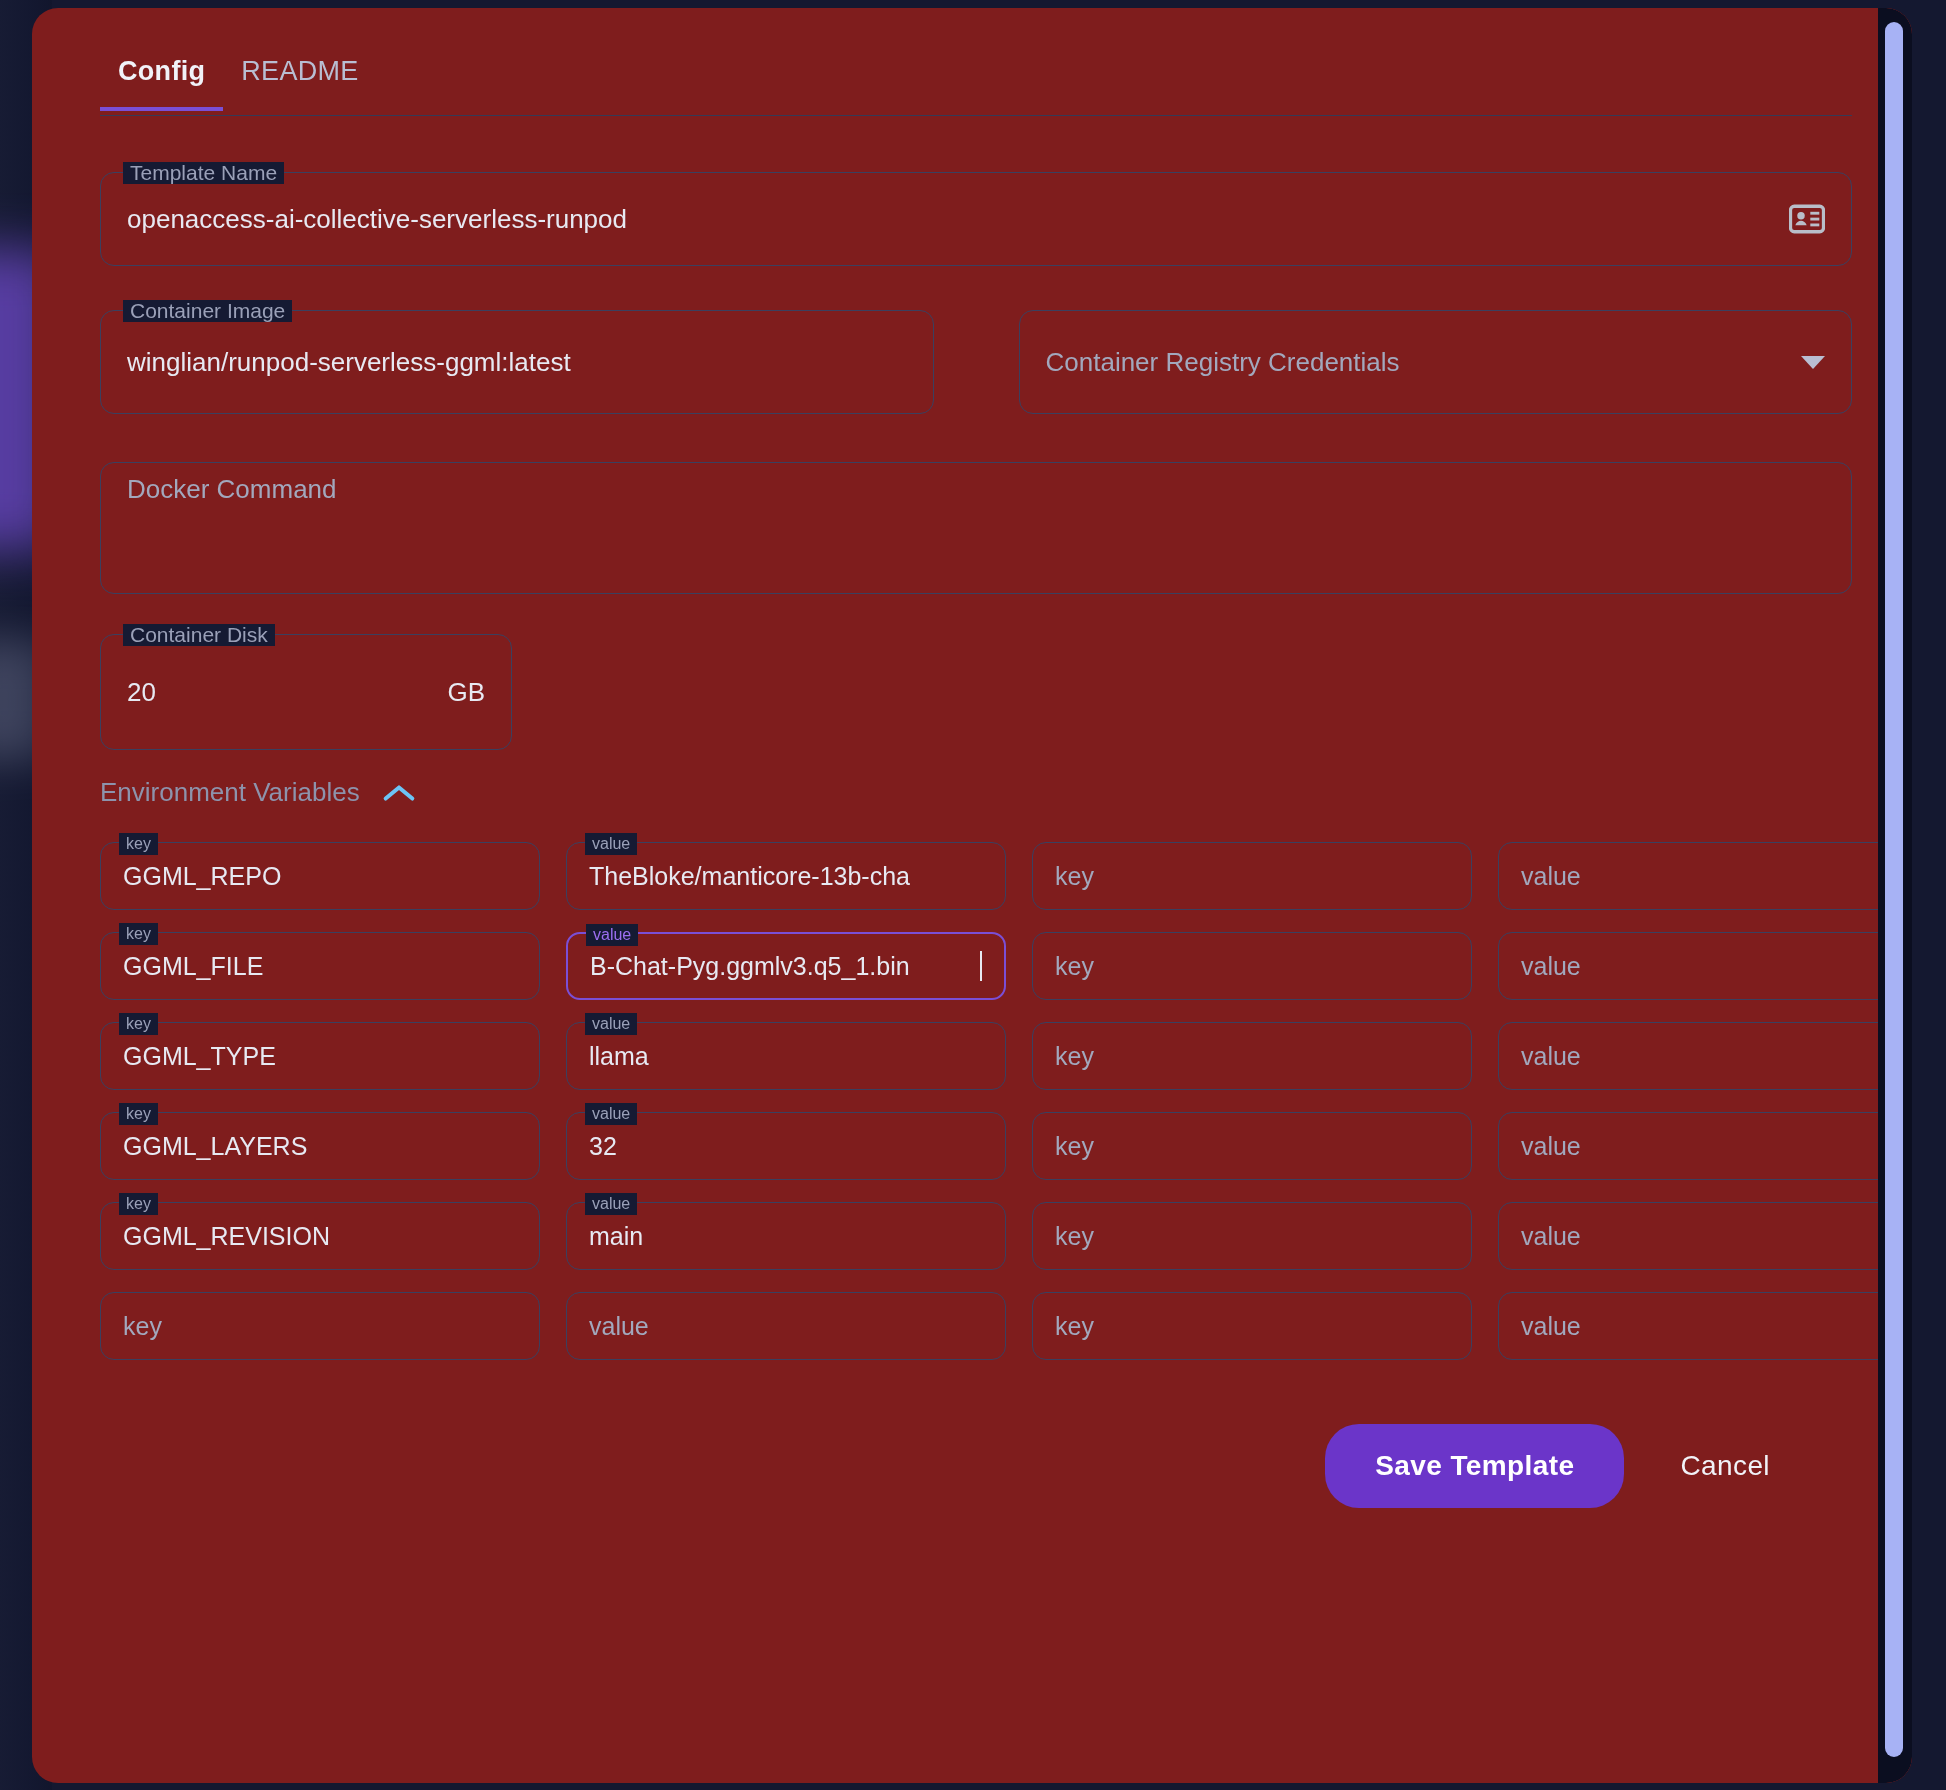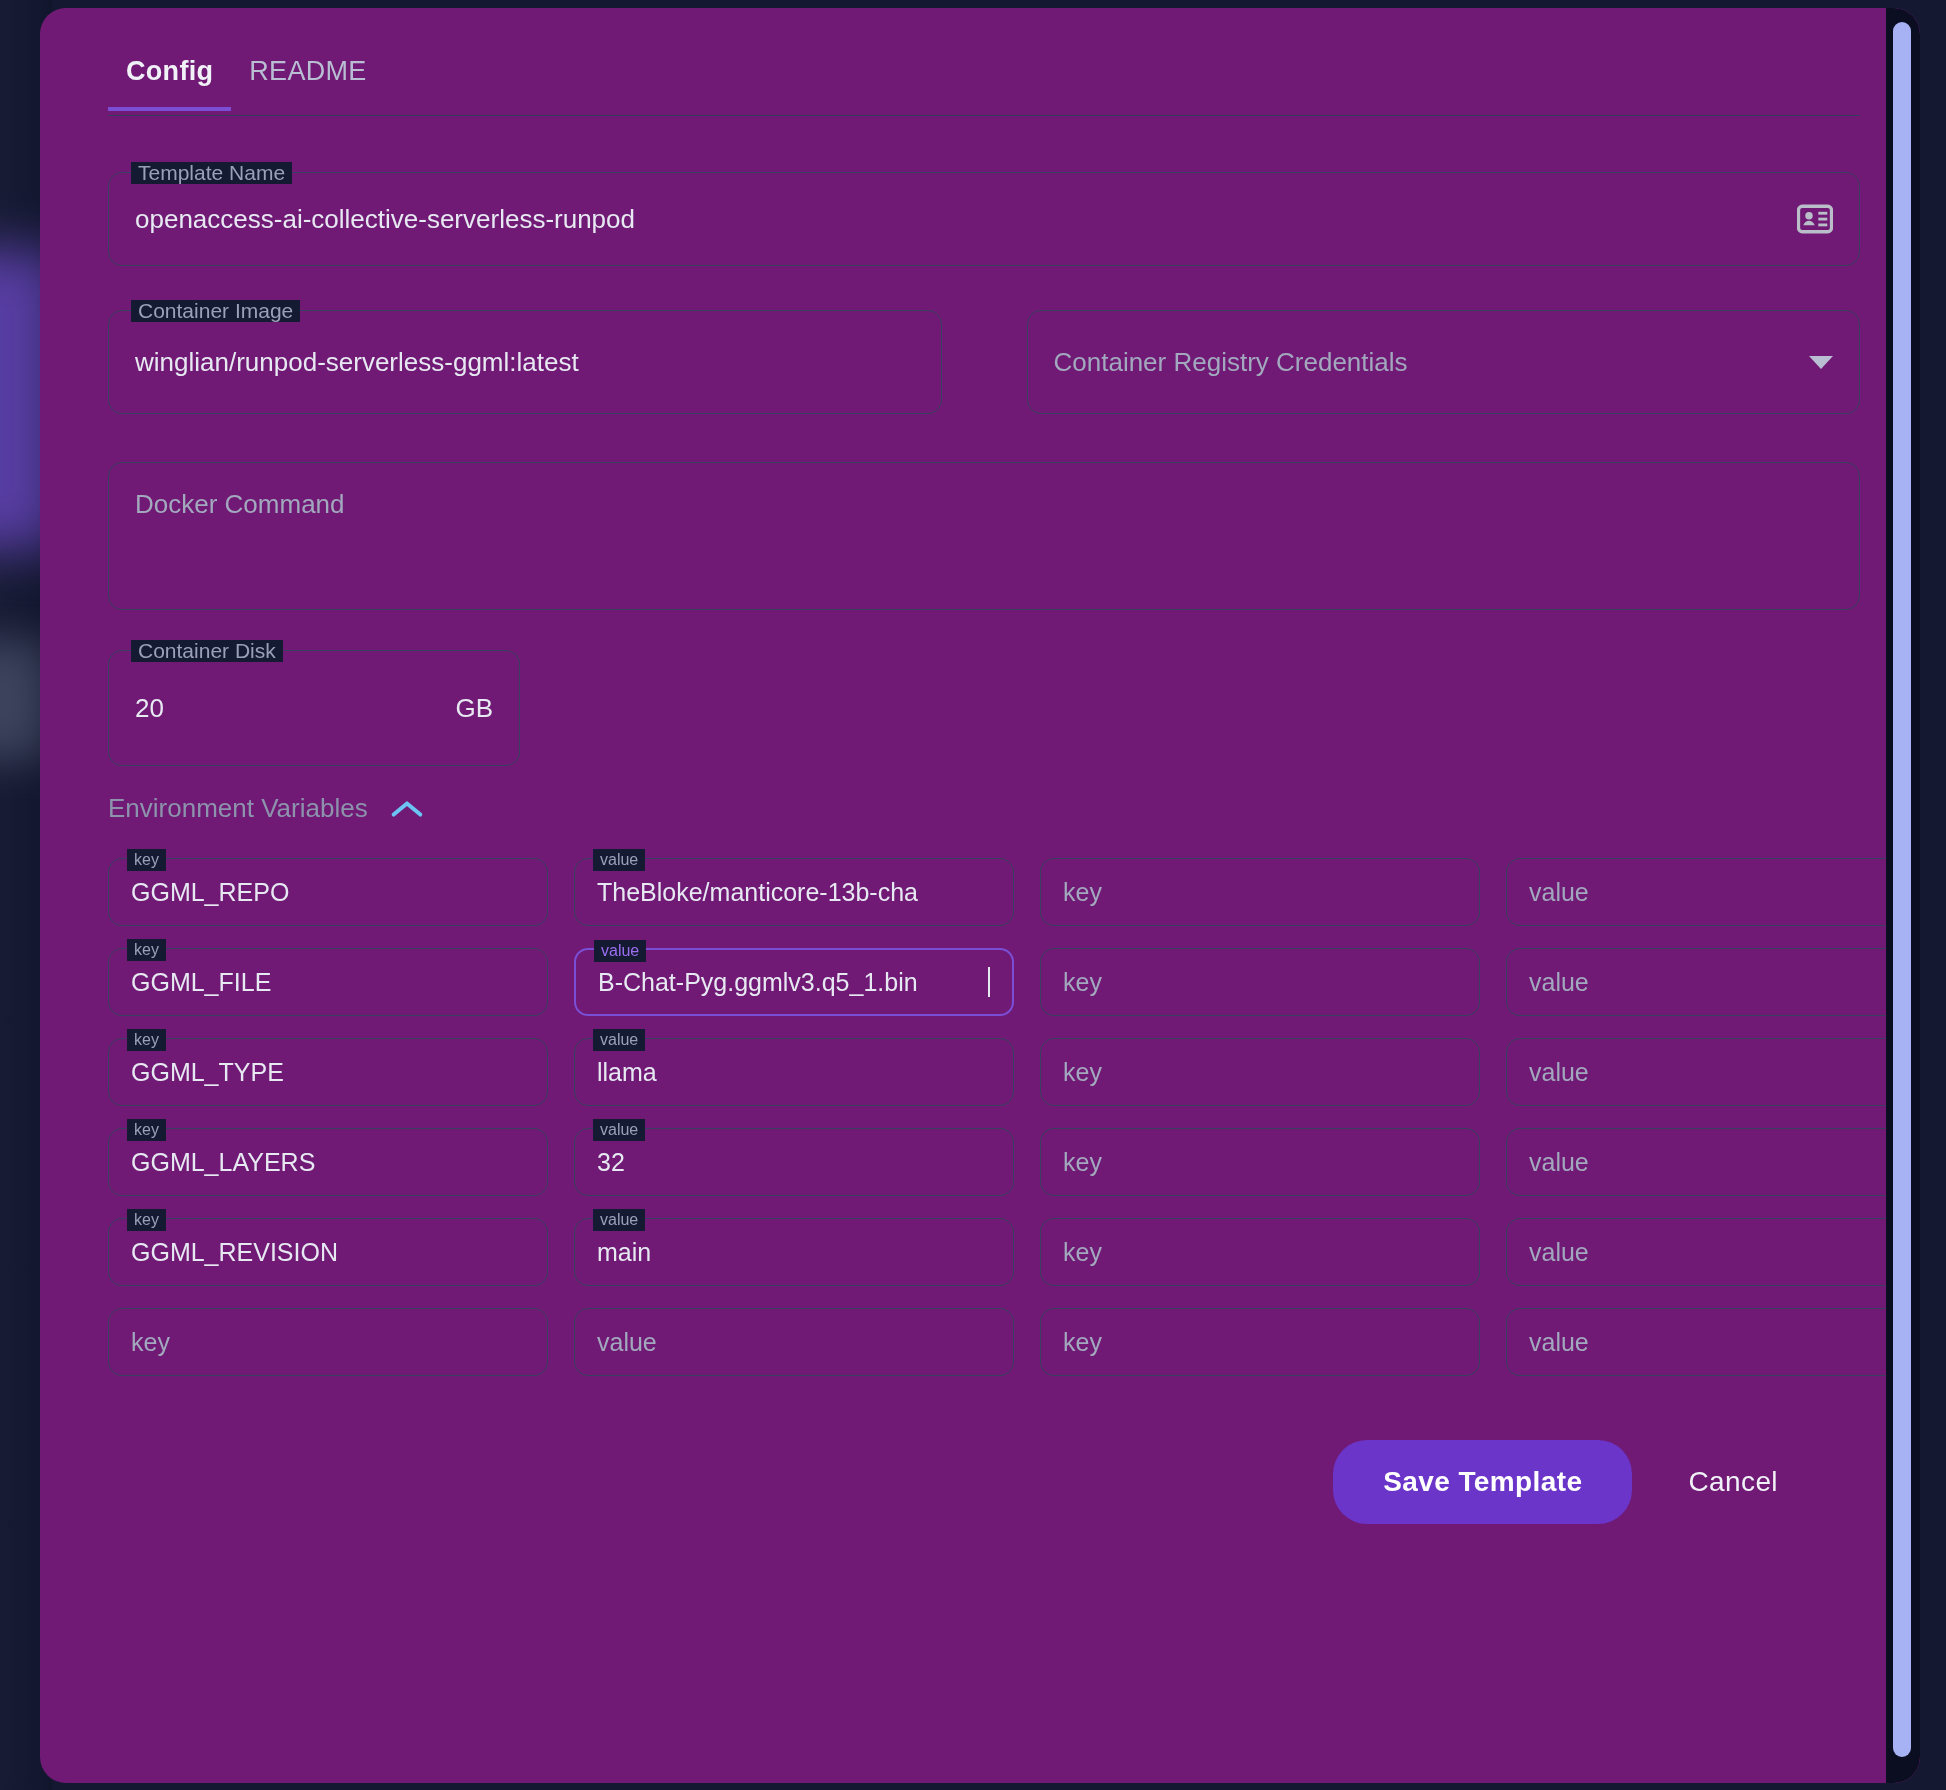--- a/index.html
+++ b/index.html
@@ -36,23 +36,23 @@
   #backdrop .edge-shade {
     position: absolute;
     left: 0; top: 0; width: 52px; height: 100%;
     background: linear-gradient(90deg,#1a1f38 0%,#131831 60%,#0f1329 100%);
     opacity:.5;
   }
 
   
   #modal {
     position: absolute;
-    left: 40px; top: 8px;
+    left: 32px; top: 8px;
     width: 1880px; height: 1775px;
-    background: #701a75;
+    background: #7f1d1d;
     border-radius: 26px;
     overflow: hidden;
   }
 
   
   #scroll-area {
     position: absolute;
     left: 0; top: 0;
     width: 1880px; height: 1775px;
     padding: 0 60px 0 68px;
@@ -147,23 +147,23 @@
     border-left: 12px solid transparent;
     border-right: 12px solid transparent;
     border-top: 13px solid #b9bed2;
     margin-left: 16px;
     flex: 0 0 auto;
   }
 
   
   #docker-command-field {
     margin-top: 48px;
-    height: 148px;
+    height: 132px;
     align-items: flex-start;
-    padding-top: 26px;
+    padding-top: 11px;
   }
 
   
   #container-disk-field {
     margin-top: 40px;
     width: 412px; height: 116px;
   }
 
   
   .env-header {

